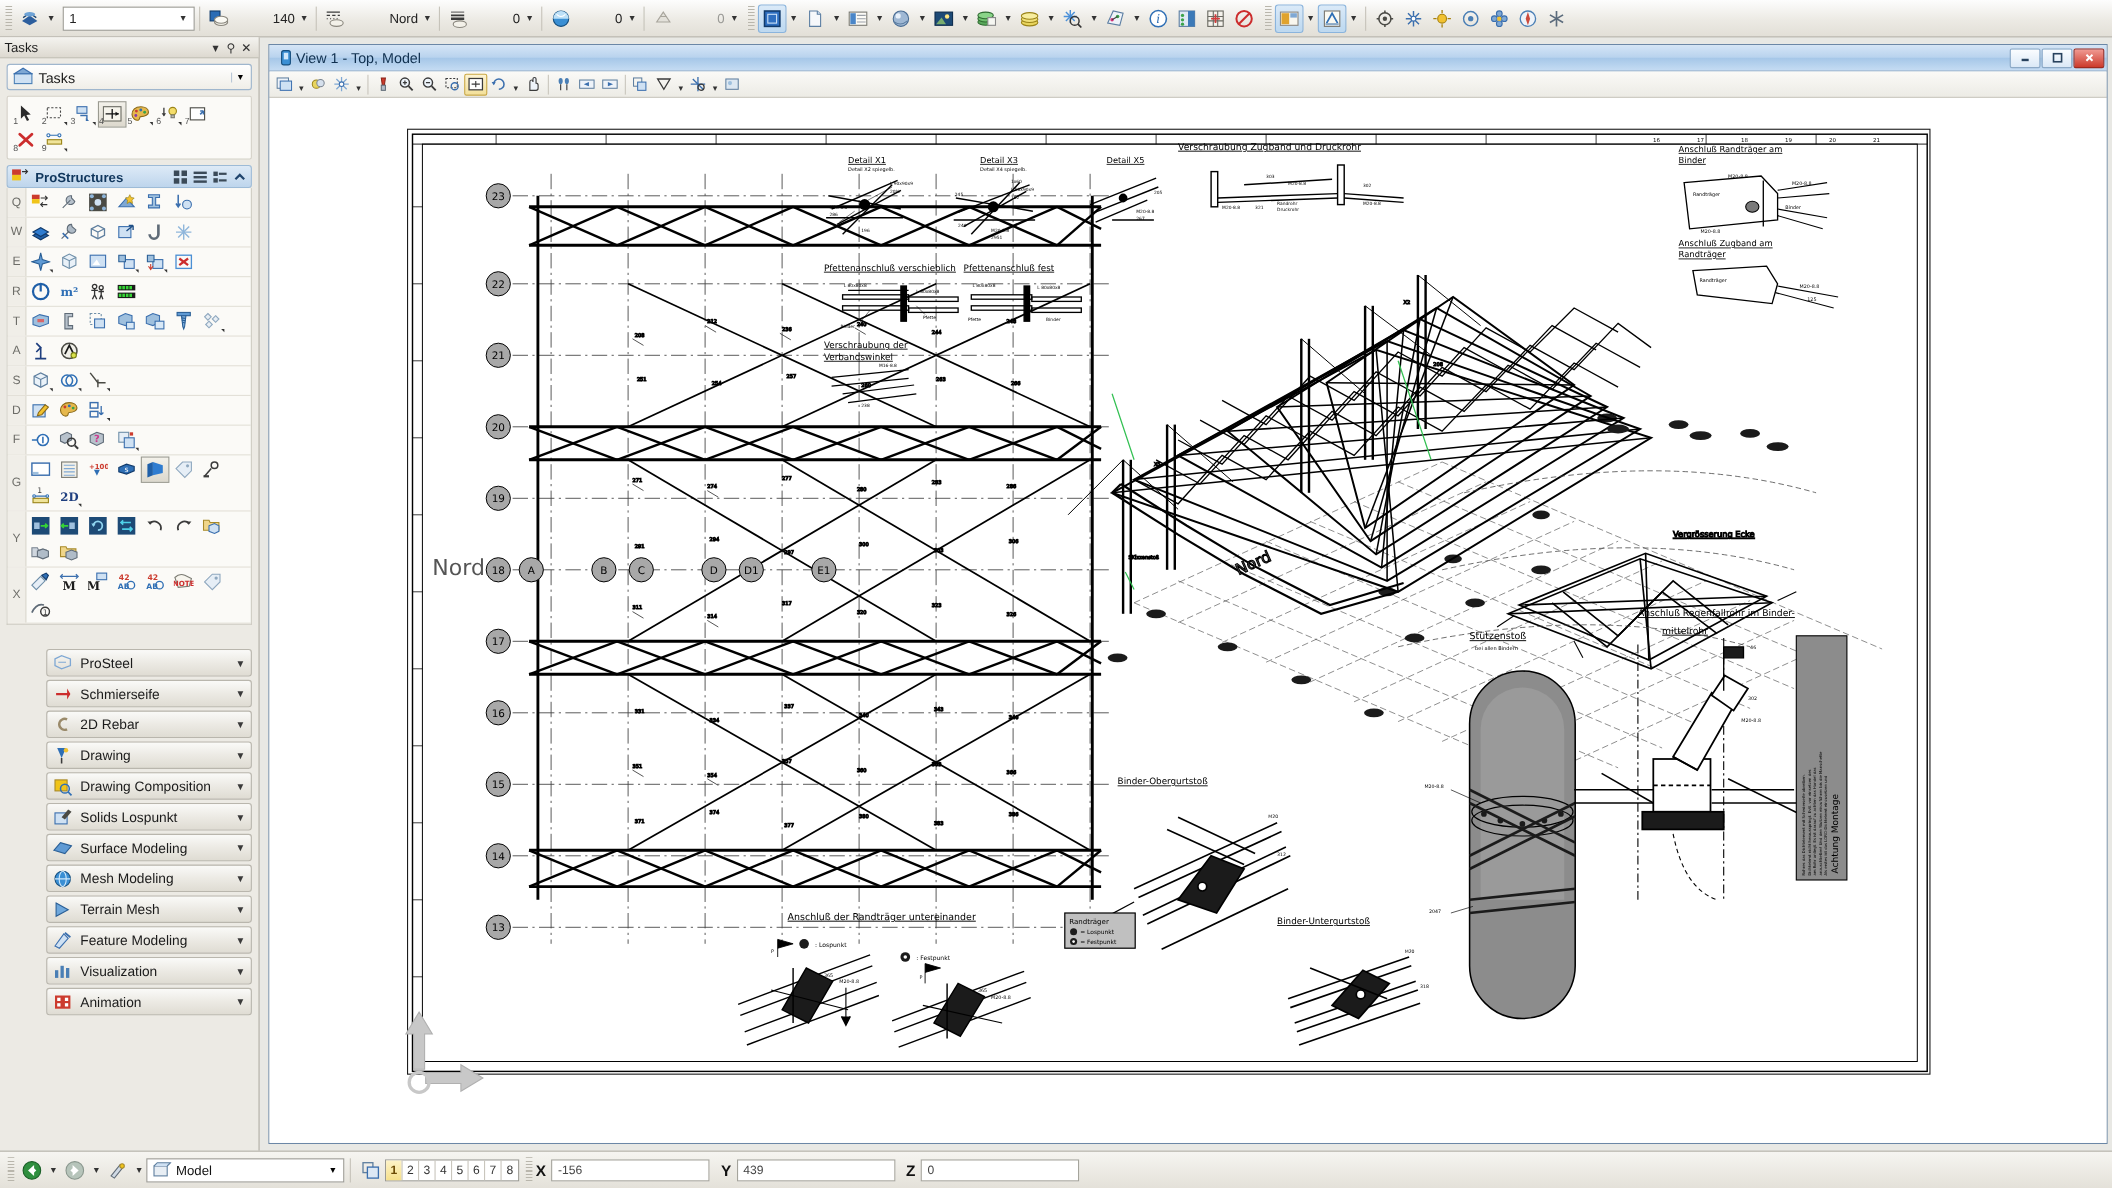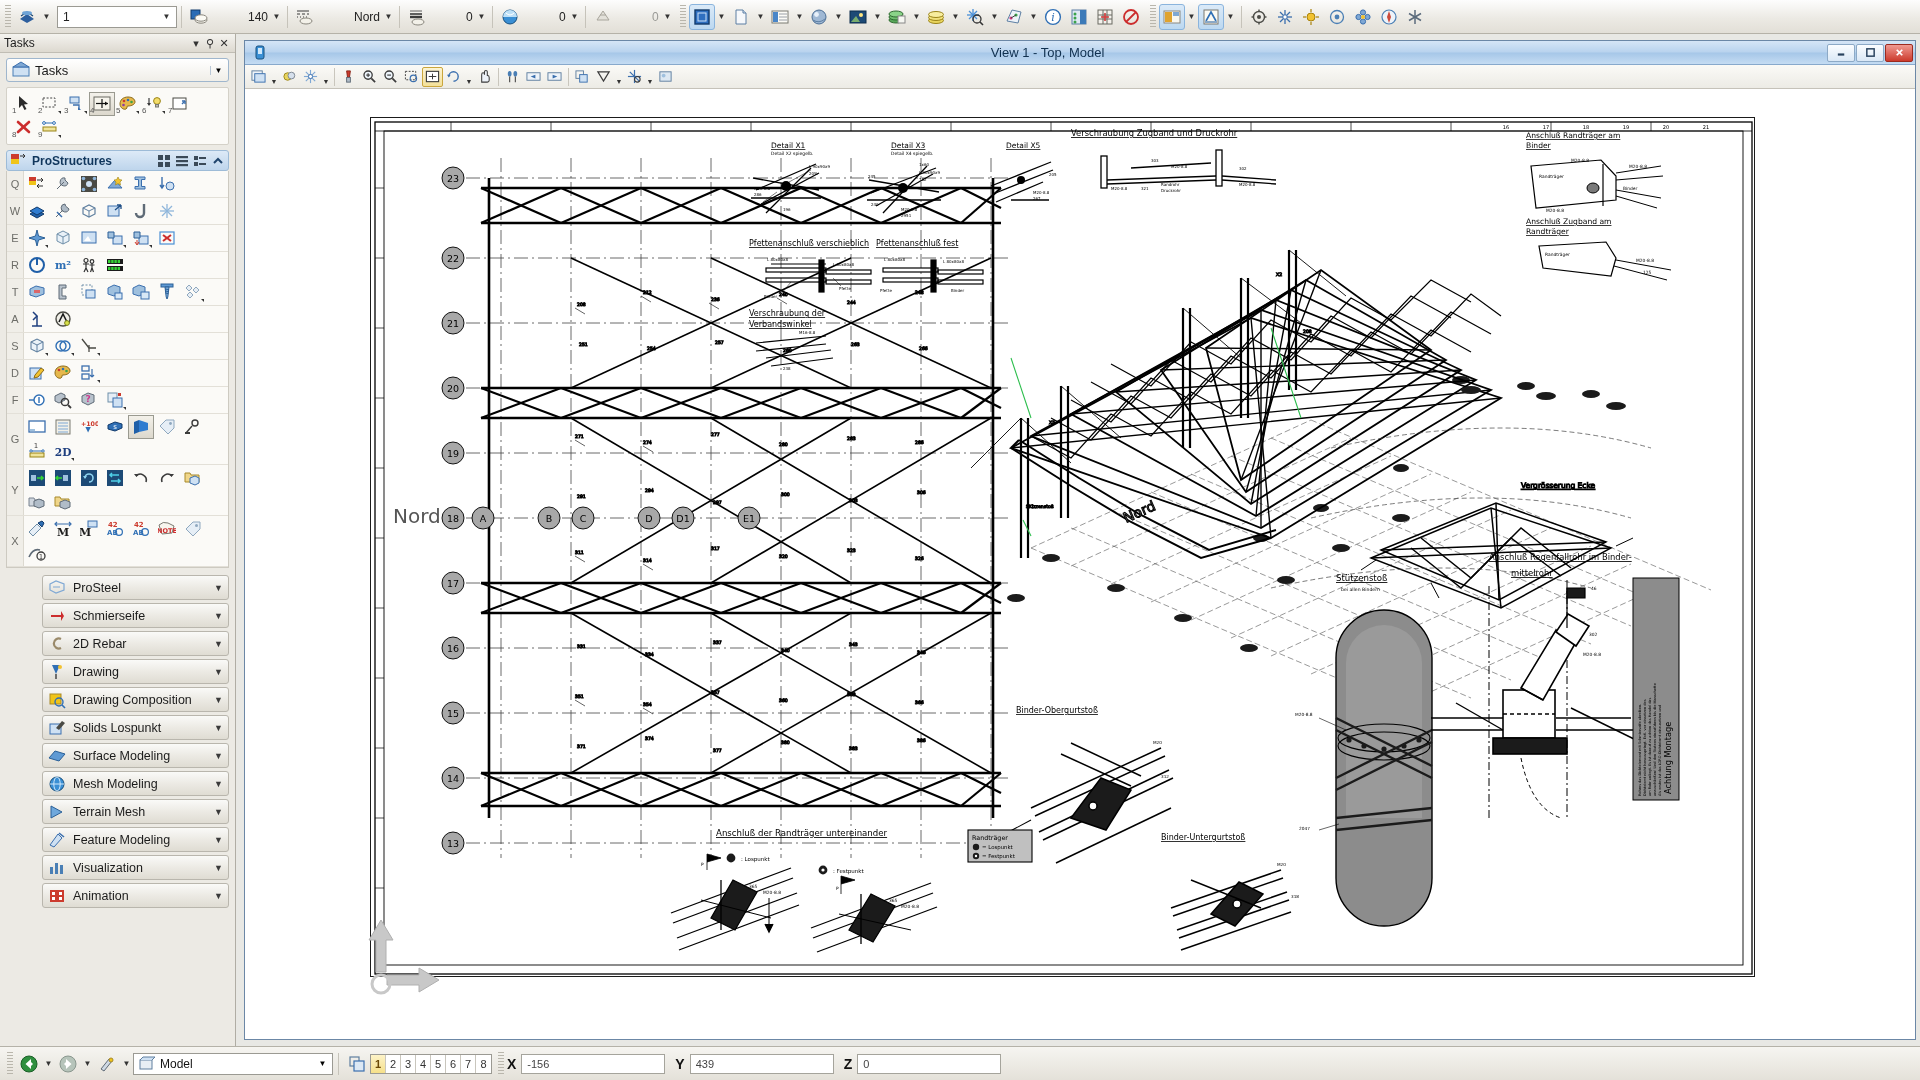--- a/index.html
+++ b/index.html
@@ -81,40 +81,40 @@
   .ps-header .t { flex: 1; font-weight: bold; font-size: 12px; color: #10365c; }
   .ps-header .vb { width: 14px; height: 14px; cursor: pointer; }
 
   .ps-body { margin: 0 6px; background: #fbfaf7; border: 1px solid #cdcac1; border-top: none; }
   .ps-row { display: flex; border-bottom: 1px solid #e3e0d8; min-height: 25px; }
   .ps-key { width: 17px; flex: none; display: flex; align-items: center; justify-content: center;
     background: #f0eee8; border-right: 1px solid #dcd9d0; font-size: 11px; color: #6d6d68; }
   .ps-icons { flex: 1; display: flex; flex-wrap: wrap; align-content: center; padding: 1px 0; }
 
   
-  .acc-wrap { margin: 7px 6px 0 6px; display: flex; flex-direction: column; gap: 3px; padding-left: 36px; }
+  .acc-wrap { margin: 22px 6px 0 6px; display: flex; flex-direction: column; gap: 3px; padding-left: 36px; }
   .acc {
     height: 25px; background: linear-gradient(180deg,#fafaf8 0%,#eceae4 50%,#dfdcd3 100%);
     border: 1px solid #b9b6ad; border-radius: 3px;
     display: flex; align-items: center; padding: 0 5px; gap: 7px; cursor: pointer;
   }
   .acc .t { flex: 1; font-size: 12.5px; color: #1b1b1b; }
   .acc .chev { font-size: 9px; color: #3a3a3a; }
 
   
   #view-window {
     position: absolute; left: 244px; top: 40px; width: 1672px; height: 1000px;
     background: #f2f1ed; border: 1px solid #6b87a6;
   }
   #view-title {
     height: 24px; background: linear-gradient(180deg,#d5e5f6 0%,#b9d3ee 48%,#a6c7e8 52%,#c5dcf3 100%);
     border-bottom: 1px solid #88a9cc;
     display: flex; align-items: center; padding: 0 2px;
   }
-  #view-title .ttl { flex: 1; text-align: center; font-size: 13px; color: #10304f; }
+  #view-title .ttl { flex: 1; font-size: 13px; color: #10304f; }
   .win-btn { width: 28px; height: 18px; margin-left: 1px;
     background: linear-gradient(180deg,#fbfdff,#dae8f6);
     border: 1px solid #8ca9c6; border-radius: 2px;
     display: flex; align-items: center; justify-content: center; cursor: pointer; }
   .win-btn.close { background: linear-gradient(180deg,#f09a92,#cc3a2c); border-color: #9c2a1f; color: #fff; }
 
   #view-toolbar {
     height: 24px; background: linear-gradient(180deg,#fbfaf7,#ecebe5);
     border-bottom: 1px solid #c5c2b9; display: flex; align-items: center; padding-left: 3px;
   }
@@ -2281,21 +2281,21 @@
   </div>
   <div class="tb-arrow">▼</div>
   <div class="tb-btn">
     <svg class="ic" viewBox="0 0 18 18">
       <path d="M3 14 L11 4 L14 6 L6 16 Z" fill="#cfd9e4" stroke="#5f6b77"></path>
       <circle cx="13" cy="5" r="2" fill="#f0c419" stroke="#a88a2a"></circle>
     </svg>
   </div>
   <div class="tb-arrow">▼</div>
 
-  <div class="sb-combo" style="width:200px">
+  <div class="sb-combo" style="width:180px">
     <svg class="ic" viewBox="0 0 18 18">
       <rect x="2" y="5" width="12" height="9" fill="#e8eef4" stroke="#5f7f9f"></rect>
       <path d="M2 5 L5 2 L17 2 L14 5" fill="#cfe1f3" stroke="#5f7f9f"></path>
     </svg>
     <span style="flex:1;font-size:12px;color:#111">Model</span>
     <span class="cb" style="width:15px;text-align:center;font-size:8px">▼</span>
   </div>
 
   <div class="sb-sep"></div>
 

